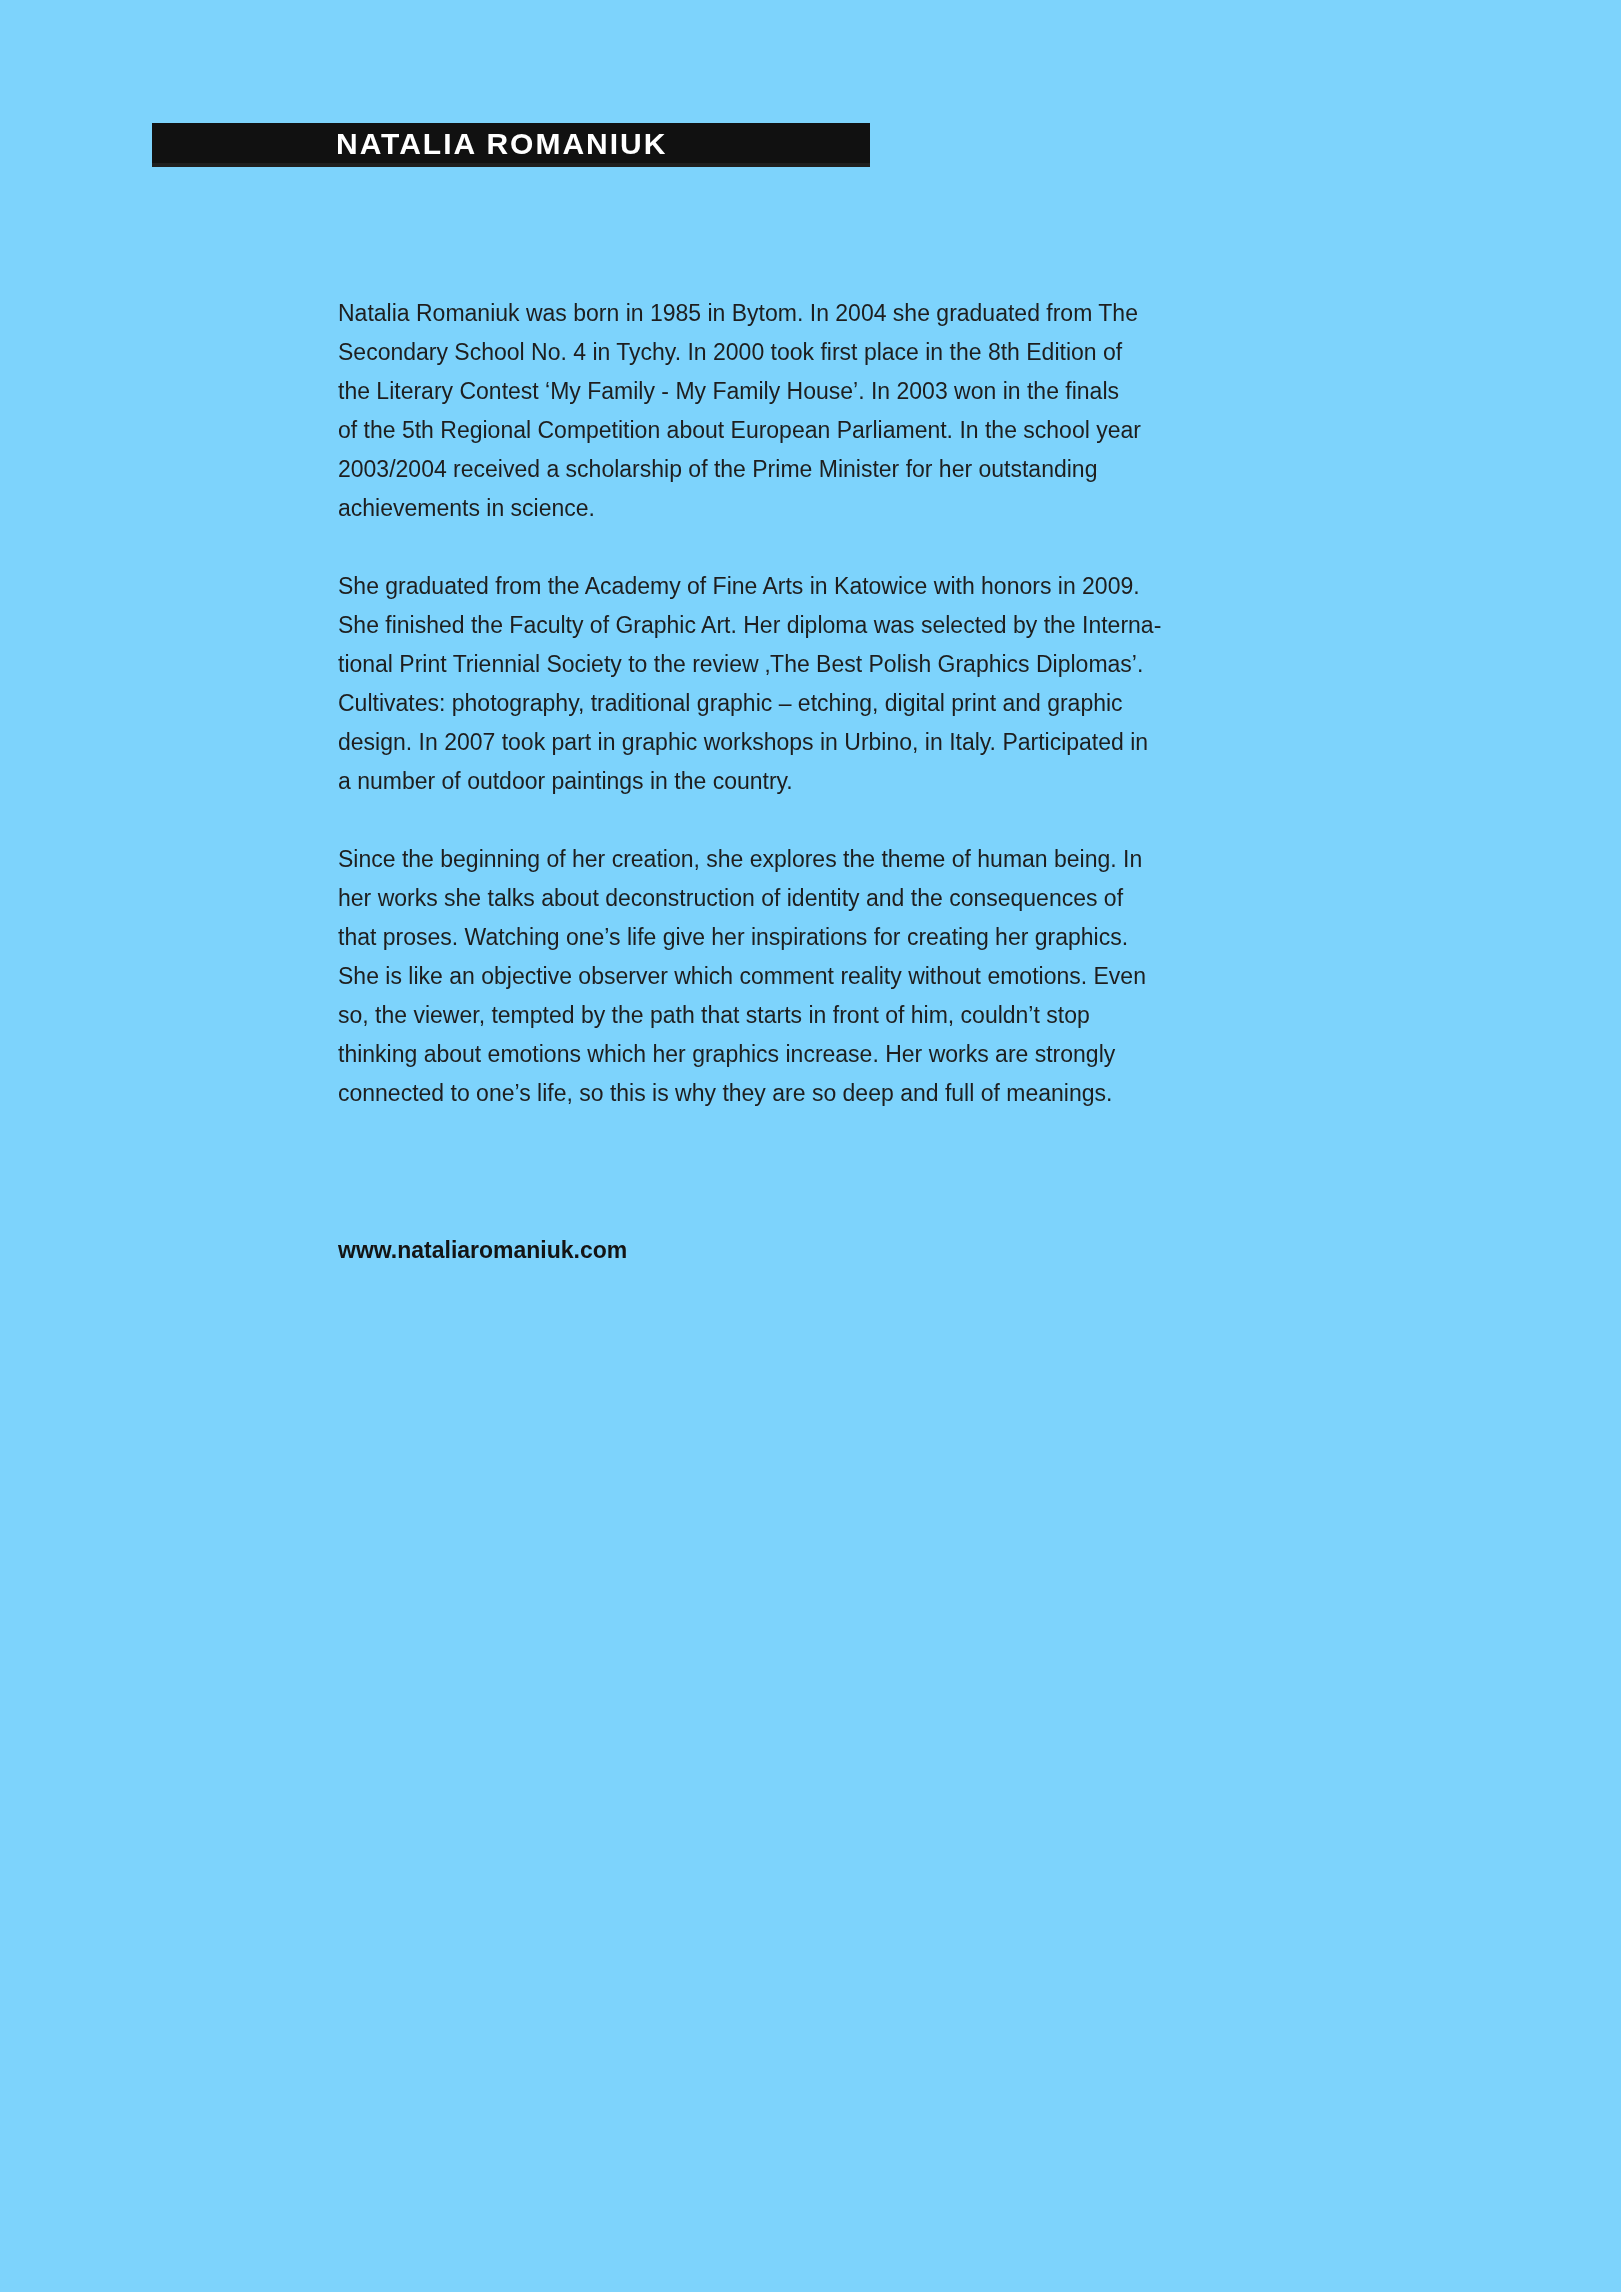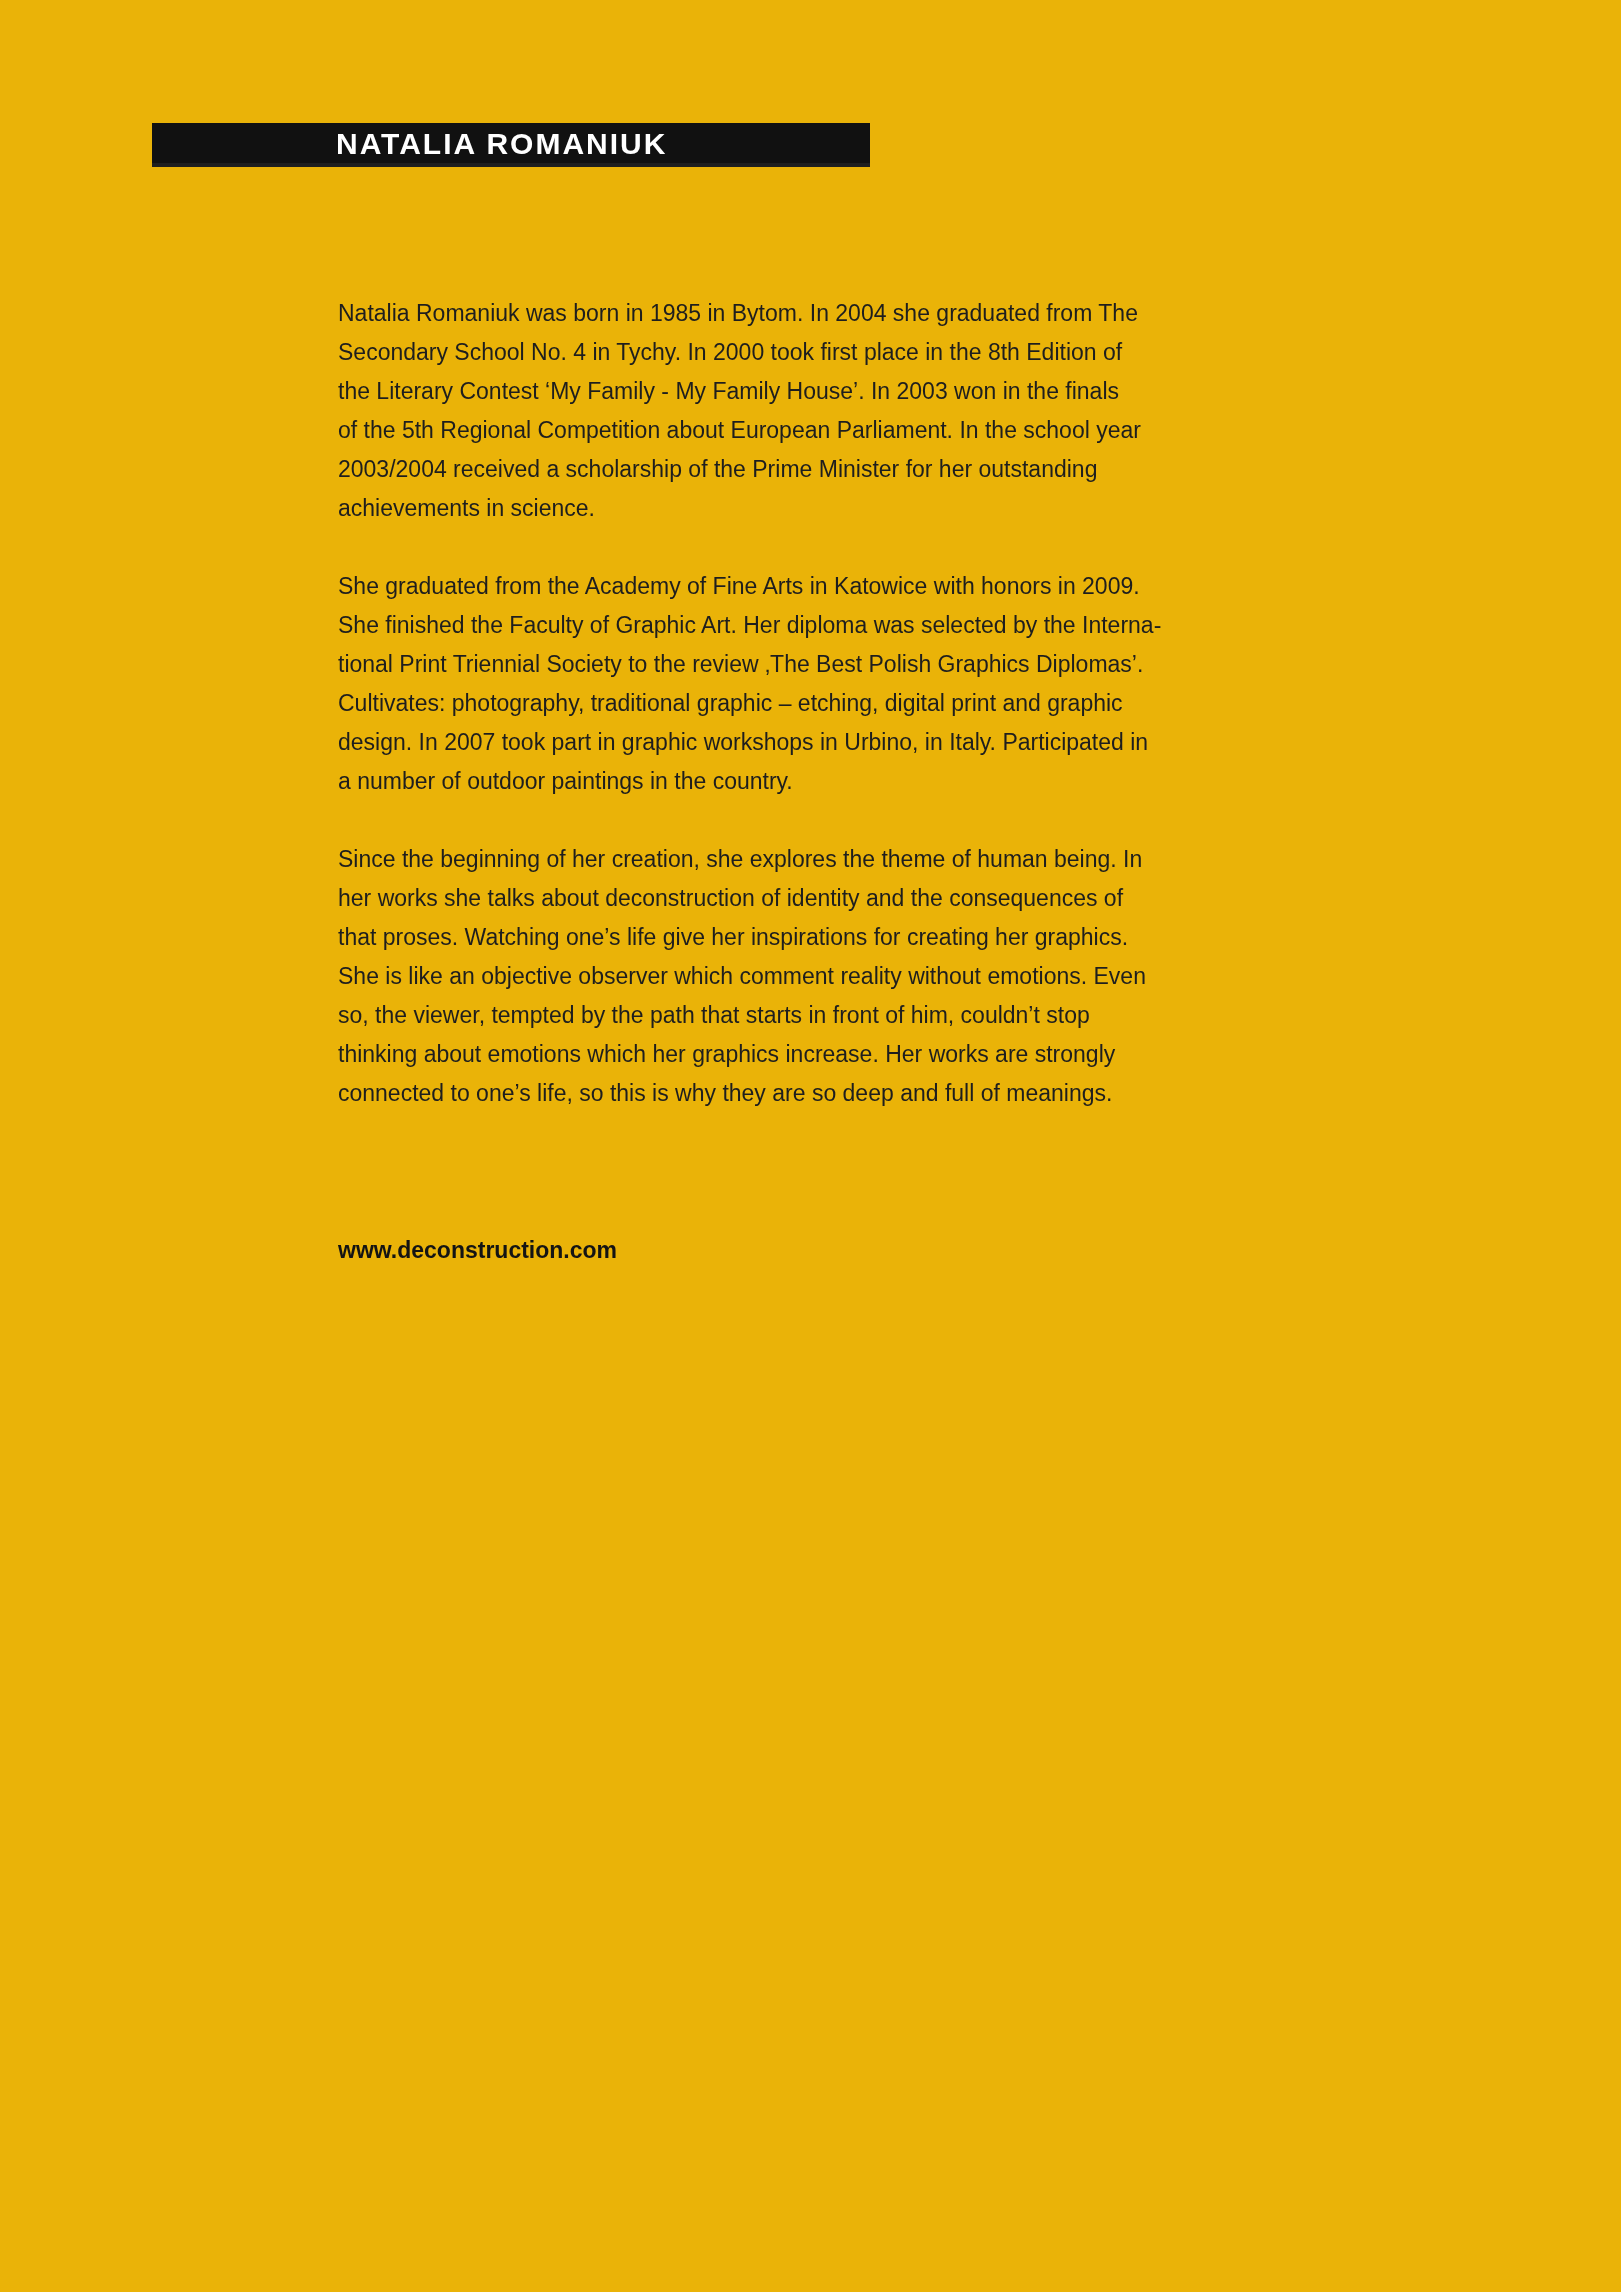--- a/index.html
+++ b/index.html
@@ -4,21 +4,21 @@
 <style>
   html, body {
     margin: 0;
     padding: 0;
     background: #e8e8e8;
   }
   .page {
     position: relative;
     width: 1621px;
     height: 2293px;
-    background: #eab308;
+    background: #7dd3fc;
     overflow: hidden;
     font-family: "Liberation Sans", sans-serif;
   }
   .header-bar {
     position: absolute;
     left: 152px;
     top: 123px;
     width: 718px;
     height: 40px;
     background: #111111;
@@ -103,19 +103,19 @@
 
     <p class="para">Since the beginning of her creation, she explores the theme of human being. In
 her works she talks about deconstruction of identity and the consequences of
 that proses. Watching one’s life give her inspirations for creating her graphics.
 She is like an objective observer which comment reality without emotions. Even
 so, the viewer, tempted by the path that starts in front of him, couldn’t stop
 thinking about emotions which her graphics increase. Her works are strongly
 connected to one’s life, so this is why they are so deep and full of meanings.</p>
 
     <div class="footer">
-      <p class="website">www.deconstruction.com</p>
+      <p class="website">www.nataliaromaniuk.com</p>
     </div>
 
   </main>
 
 </div>
 
 
 </body></html>

